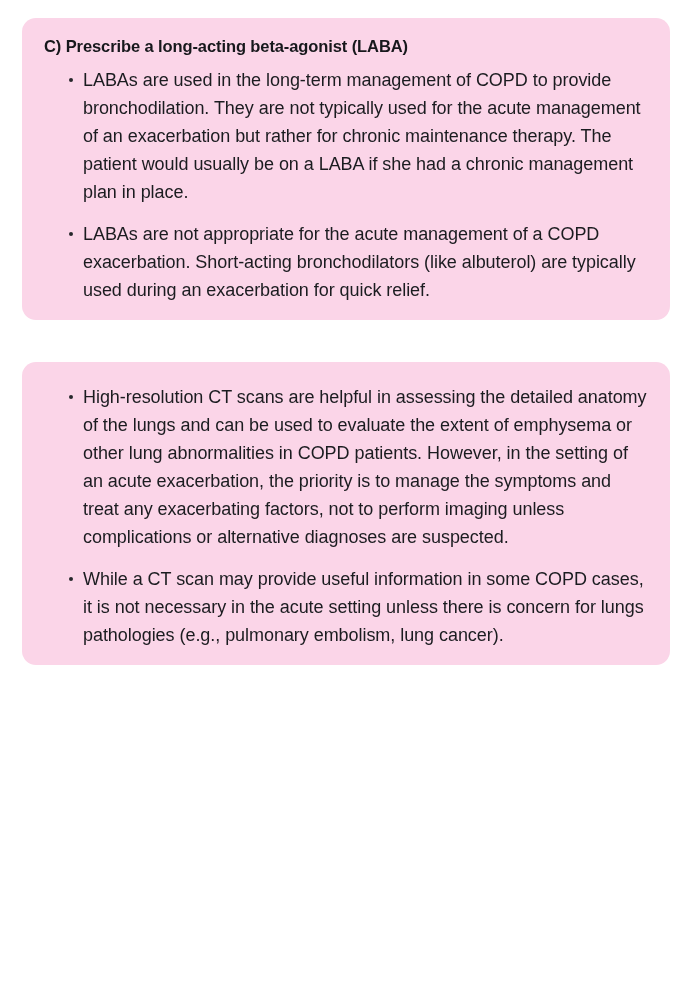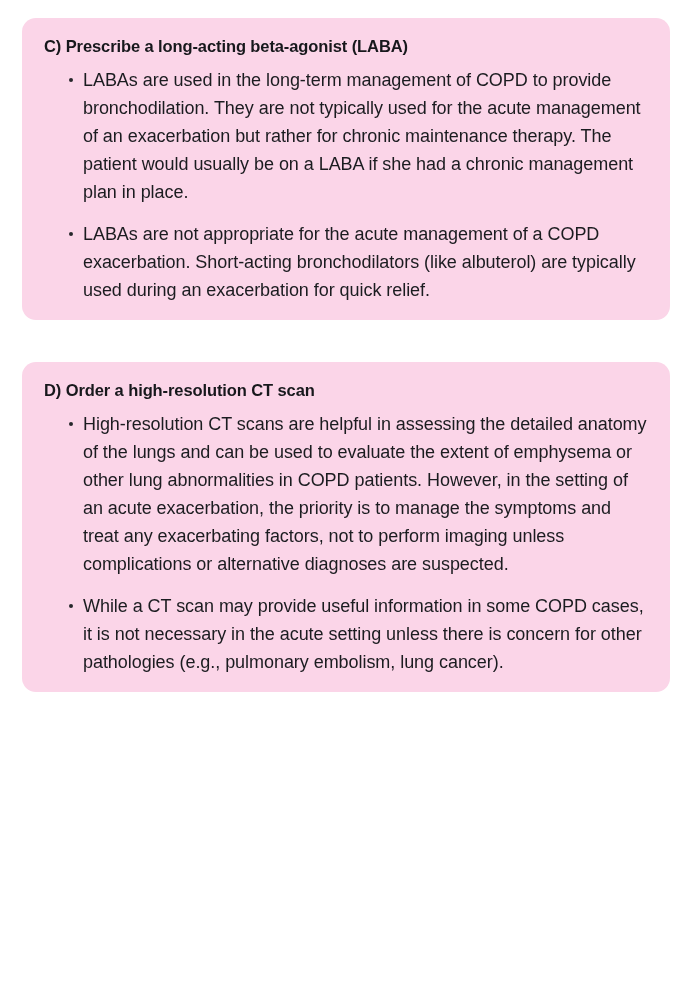--- a/index.html
+++ b/index.html
@@ -90,26 +90,25 @@
         <span class="bullet-text">LABAs are used in the long-term management of COPD to provide bronchodilation. They are not typically used for the acute management of an exacerbation but rather for chronic maintenance therapy. The patient would usually be on a LABA if she had a chronic management plan in place.</span>
       </li>
       <li class="bullet-item">
         <span class="bullet-marker"></span>
         <span class="bullet-text">LABAs are not appropriate for the acute management of a COPD exacerbation. Short-acting bronchodilators (like albuterol) are typically used during an exacerbation for quick relief.</span>
       </li>
     </ul>
   </section>
 
   <section class="card">
-    <h2 class="card-title">D) Order a high-resolution CT scan</h2>
     <ul class="bullet-list">
       <li class="bullet-item">
         <span class="bullet-marker"></span>
         <span class="bullet-text">High-resolution CT scans are helpful in assessing the detailed anatomy of the lungs and can be used to evaluate the extent of emphysema or other lung abnormalities in COPD patients. However, in the setting of an acute exacerbation, the priority is to manage the symptoms and treat any exacerbating factors, not to perform imaging unless complications or alternative diagnoses are suspected.</span>
       </li>
       <li class="bullet-item">
         <span class="bullet-marker"></span>
-        <span class="bullet-text">While a CT scan may provide useful information in some COPD cases, it is not necessary in the acute setting unless there is concern for other pathologies (e.g., pulmonary embolism, lung cancer).</span>
+        <span class="bullet-text">While a CT scan may provide useful information in some COPD cases, it is not necessary in the acute setting unless there is concern for lungs pathologies (e.g., pulmonary embolism, lung cancer).</span>
       </li>
     </ul>
   </section>
 
 </div>
 
 </body></html>

